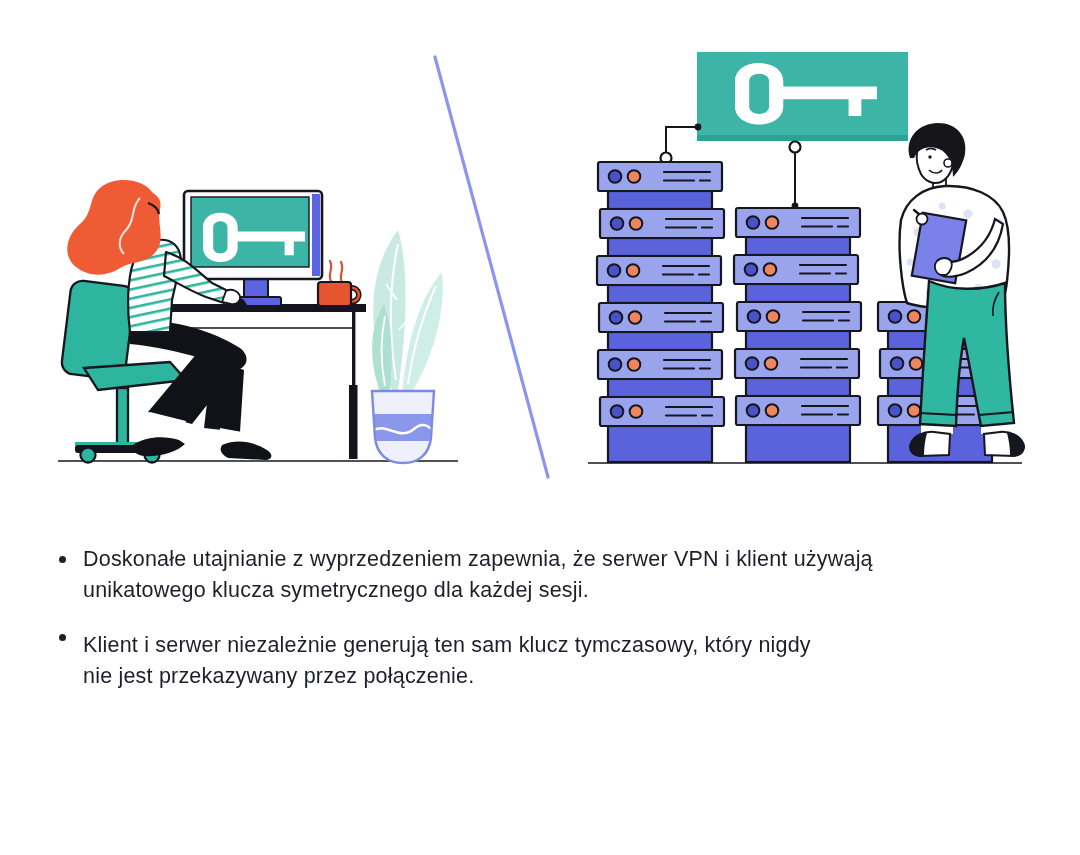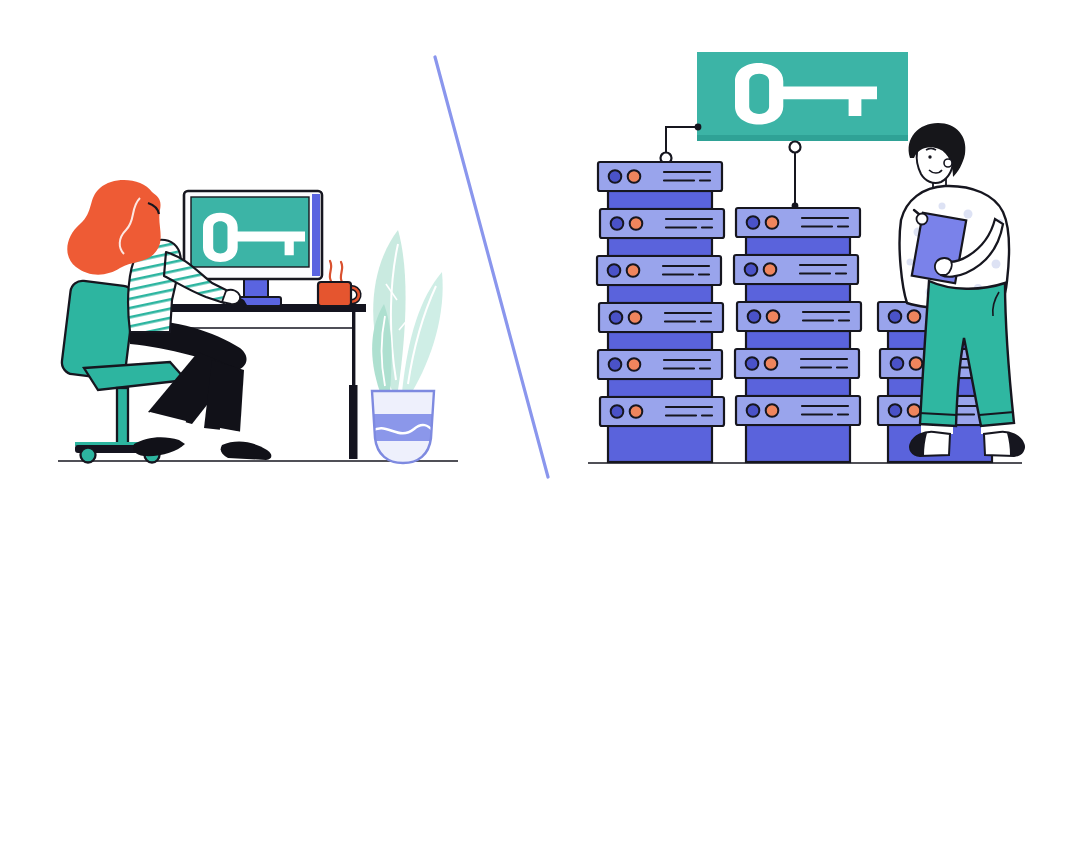--- a/index.html
+++ b/index.html
@@ -225,15 +225,25 @@
 
       <path d="M950,434 L949,455 L920,456 C912,455 908,449 911,443 C914,436 924,431 934,432 Z" fill="#ffffff" stroke="#16161F" stroke-width="2"></path>
       <path d="M911,443 C913,437 920,433 927,433 C925,440 924,448 924,455 L920,456 C912,455 908,449 911,443 Z" fill="#16161F"></path>
       <path d="M984,434 L985,455 L1014,456 C1022,455 1026,449 1023,443 C1020,436 1010,431 1000,432 Z" fill="#ffffff" stroke="#16161F" stroke-width="2"></path>
       <path d="M1023,443 C1021,437 1014,433 1007,433 C1009,440 1010,448 1010,455 L1014,456 C1022,455 1026,449 1023,443 Z" fill="#16161F"></path>
     </g>
   </g>
 </svg>
 
 <div class="bullets">
+  <div class="bullet-item dot-mid">
+    <span class="dot"></span>
+    <p>Doskonałe utajnianie z wyprzedzeniem zapewnia, że serwer VPN i klient używają
+unikatowego klucza symetrycznego dla każdej sesji.</p>
+  </div>
+  <div class="bullet-item dot-top">
+    <span class="dot"></span>
+    <p>Klient i serwer niezależnie generują ten sam klucz tymczasowy, który nigdy
+nie jest przekazywany przez połączenie.</p>
+  </div>
 </div>
 
 </div>
 
 </body></html>

